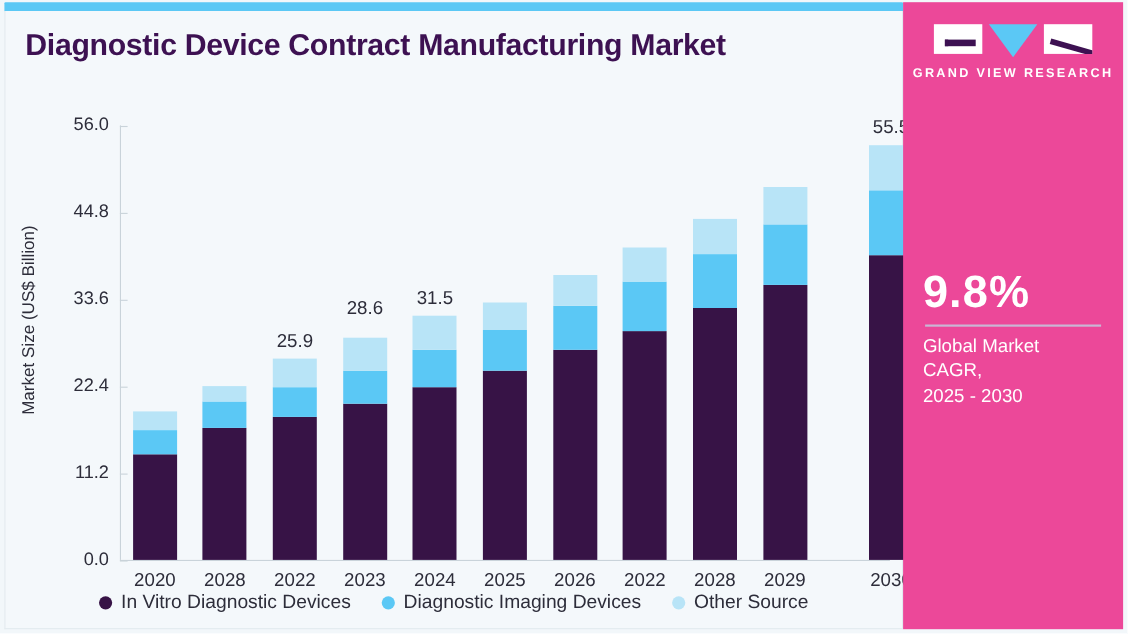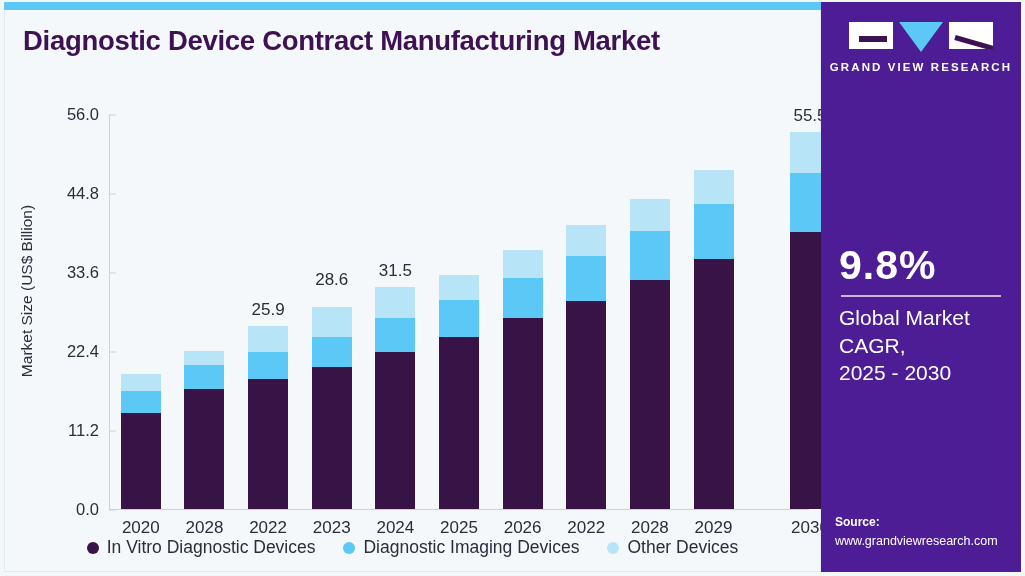--- a/index.html
+++ b/index.html
@@ -163,21 +163,21 @@
     flex: 0 0 auto;
   }
 
   
   .side-panel {
     position: absolute;
     left: 821px;
     top: 2px;
     width: 200px;
     height: 570px;
-    background: #4c1d95;
+    background: #ec4899;
     box-sizing: border-box;
     color: #ffffff;
   }
   .logo-wrap {
     position: absolute;
     left: 0;
     right: 0;
     top: 20px;
     display: flex;
     flex-direction: column;
@@ -248,21 +248,21 @@
     font-weight: bold;
     letter-spacing: 1px;
     line-height: 1.05;
   }
   .cagr-rule {
     height: 2px;
     background: #c9b6d4;
     margin: 8px 2px 7px 2px;
   }
   .cagr-caption {
-    font-size: 21px;
+    font-size: 17px;
     line-height: 1.32;
   }
   .source-block {
     position: absolute;
     left: 14px;
     bottom: 22px;
     text-align: left;
   }
   .source-label {
     font-size: 12px;
@@ -375,21 +375,21 @@
         <div class="legend-item">
           <span class="legend-dot" style="background: rgb(55, 19, 70);"></span>
           <span>In Vitro Diagnostic Devices</span>
         </div>
         <div class="legend-item">
           <span class="legend-dot" style="background: rgb(91, 200, 245);"></span>
           <span>Diagnostic Imaging Devices</span>
         </div>
         <div class="legend-item">
           <span class="legend-dot" style="background: rgb(184, 228, 247);"></span>
-          <span>Other Devices</span>
+          <span>Other Source</span>
         </div>
       </div>
   </div>
 
   <div class="side-panel">
     <div class="logo-wrap">
       <div class="logo-marks">
         <span class="logo-g"></span>
         <span class="logo-v"></span>
         <span class="logo-r"></span>
@@ -399,19 +399,15 @@
 
     <div class="cagr-block">
       <div class="cagr-value">9.8%</div>
       <div class="cagr-rule"></div>
       <div class="cagr-caption">
         <div>Global Market CAGR,</div>
         <div>2025 - 2030</div>
       </div>
     </div>
 
-    <div class="source-block">
-      <div class="source-label">Source:</div>
-      <div class="source-url">www.grandviewresearch.com</div>
-    </div>
   </div>
 
 </div>
 
 </body></html>

